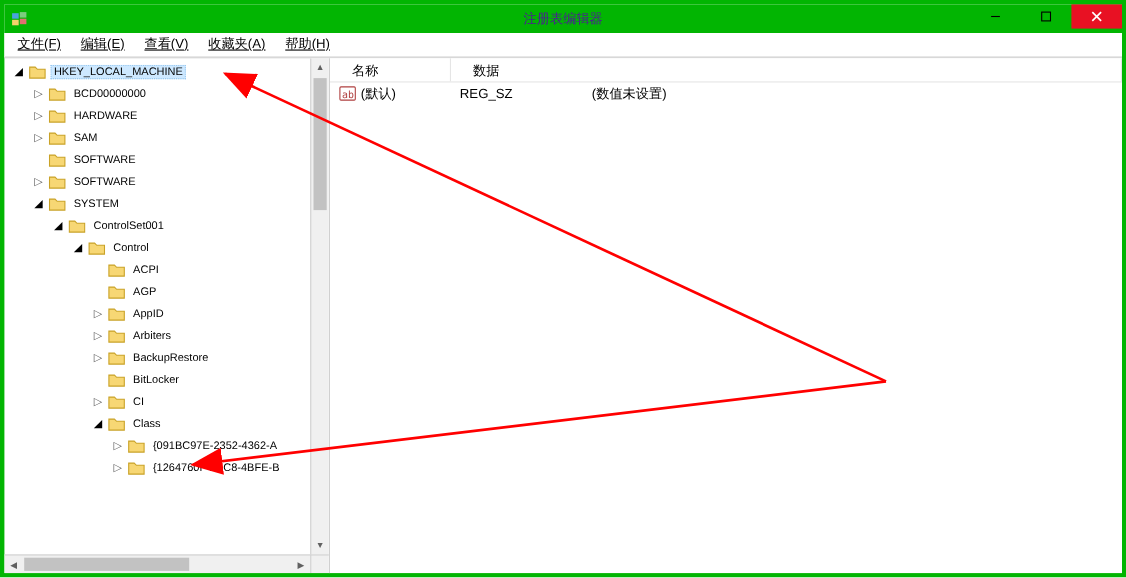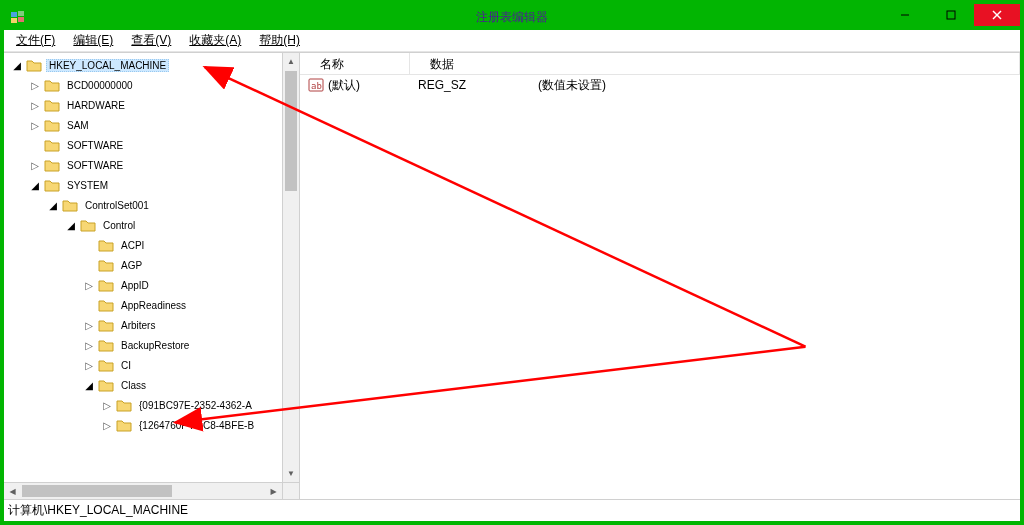--- a/index.html
+++ b/index.html
@@ -394,51 +394,51 @@
           <div class="node indent-5">
             <span class="toggle">▷</span>
             <span class="folder-icon">
                 <svg width="16" height="14">
                   <path d="M1 3 L6 3 L8 5 L15 5 L15 13 L1 13 Z" fill="#f7d774" stroke="#c9a227"></path>
                 </svg>
               </span>
             <span class="node-label">AppID</span>
           </div>
 
+
+          <div class="node indent-5">
+            <span class="toggle">▷</span>
+            <span class="folder-icon">
+                <svg width="16" height="14">
+                  <path d="M1 3 L6 3 L8 5 L15 5 L15 13 L1 13 Z" fill="#f7d774" stroke="#c9a227"></path>
+                </svg>
+              </span>
+            <span class="node-label">Arbiters</span>
+          </div>
+
+          <div class="node indent-5">
+            <span class="toggle">▷</span>
+            <span class="folder-icon">
+                <svg width="16" height="14">
+                  <path d="M1 3 L6 3 L8 5 L15 5 L15 13 L1 13 Z" fill="#f7d774" stroke="#c9a227"></path>
+                </svg>
+              </span>
+            <span class="node-label">BackupRestore</span>
+          </div>
+
+
           <div class="node indent-5">
             <span class="toggle">&nbsp;</span>
             <span class="folder-icon">
                 <svg width="16" height="14">
                   <path d="M1 3 L6 3 L8 5 L15 5 L15 13 L1 13 Z" fill="#f7d774" stroke="#c9a227"></path>
                 </svg>
               </span>
-            <span class="node-label">AppReadiness</span>
-          </div>
-
-          <div class="node indent-5">
-            <span class="toggle">▷</span>
-            <span class="folder-icon">
-                <svg width="16" height="14">
-                  <path d="M1 3 L6 3 L8 5 L15 5 L15 13 L1 13 Z" fill="#f7d774" stroke="#c9a227"></path>
-                </svg>
-              </span>
-            <span class="node-label">Arbiters</span>
-          </div>
-
-          <div class="node indent-5">
-            <span class="toggle">▷</span>
-            <span class="folder-icon">
-                <svg width="16" height="14">
-                  <path d="M1 3 L6 3 L8 5 L15 5 L15 13 L1 13 Z" fill="#f7d774" stroke="#c9a227"></path>
-                </svg>
-              </span>
-            <span class="node-label">BackupRestore</span>
-          </div>
-
-
+            <span class="node-label">BitLocker</span>
+          </div>
 
           <div class="node indent-5">
             <span class="toggle">▷</span>
             <span class="folder-icon">
                 <svg width="16" height="14">
                   <path d="M1 3 L6 3 L8 5 L15 5 L15 13 L1 13 Z" fill="#f7d774" stroke="#c9a227"></path>
                 </svg>
               </span>
             <span class="node-label">CI</span>
           </div>
@@ -506,23 +506,20 @@
             <span>(默认)</span>
           </div>
           <div class="cell" style="width:120px">REG_SZ</div>
           <div class="cell" style="flex:1">(数值未设置)</div>
         </div>
       </div>
     </div>
 
   </div>
 
-  <div class="statusbar">
-    <span>计算机\HKEY_LOCAL_MACHINE</span>
-  </div>
 
   <svg class="overlay-svg" viewBox="0 0 1024 525">
     <defs>
       <marker id="arrowhead" markerWidth="12" markerHeight="10" refX="11" refY="5" orient="auto">
         <polygon points="0 0, 12 5, 0 10" fill="#ff0000"></polygon>
       </marker>
     </defs>
     <line x1="810" y1="348" x2="200" y2="64" stroke="#ff0000" stroke-width="2.5" marker-end="url(#arrowhead)"></line>
     <line x1="810" y1="348" x2="170" y2="425" stroke="#ff0000" stroke-width="2.5" marker-end="url(#arrowhead)"></line>
   </svg>

